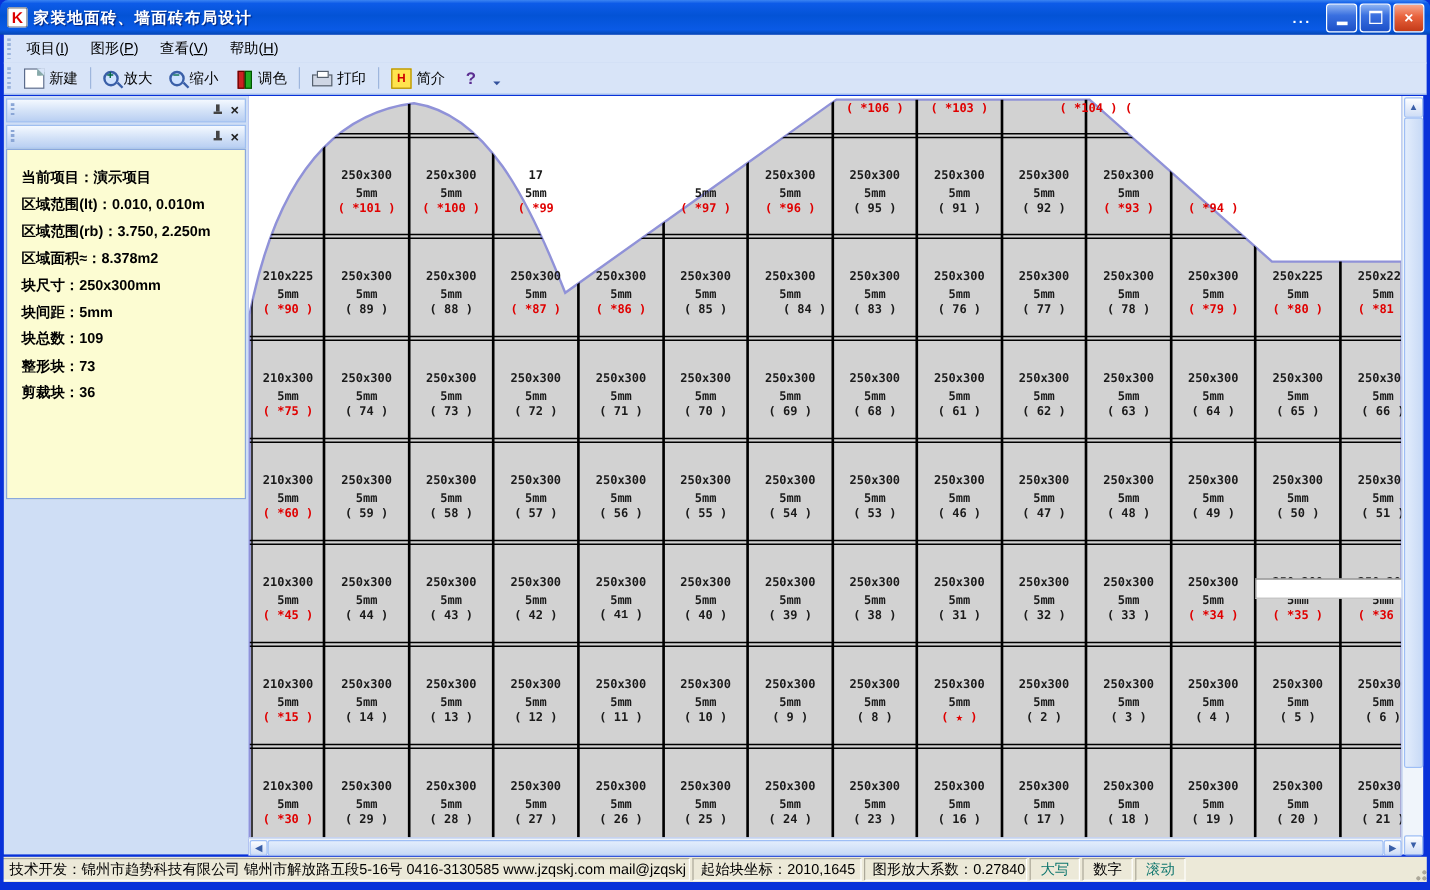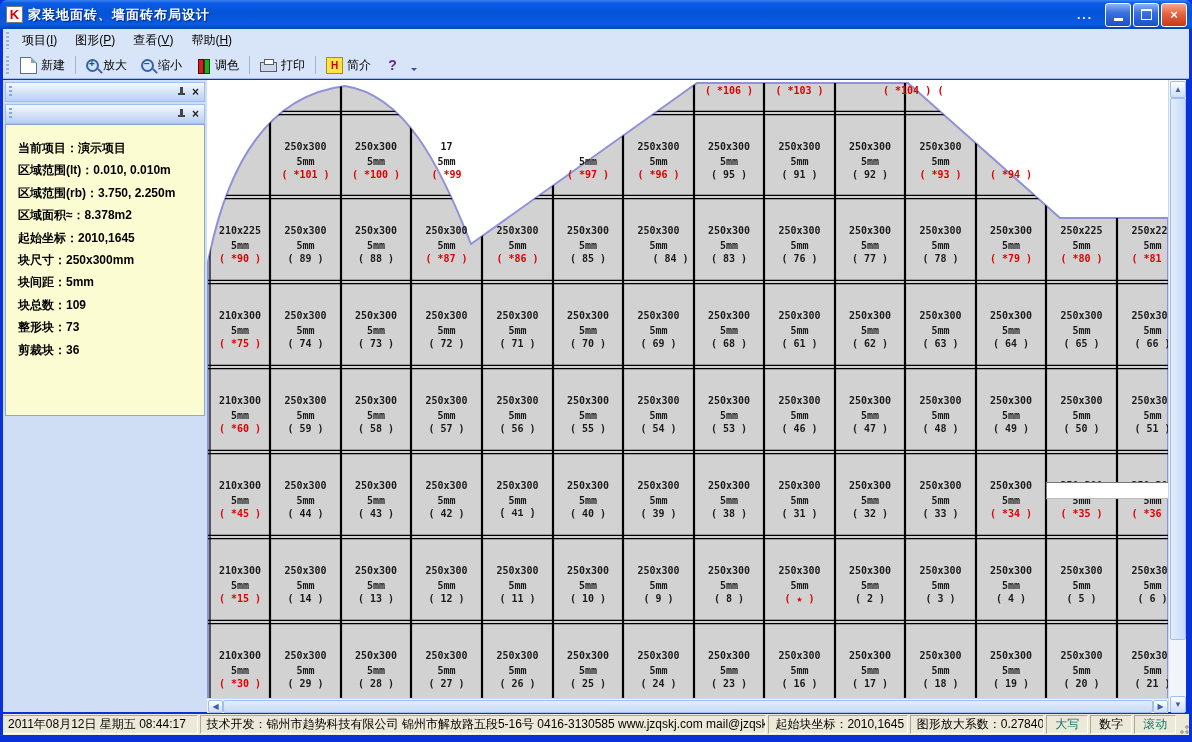--- a/index.html
+++ b/index.html
@@ -201,21 +201,20 @@
         <div class="pin-icon"></div>
         <div class="x-icon">×</div>
       </div>
     </div>
     <div class="panel-body info-body">
       <div class="info-body-inner" id="info-lines">
           <div class="info-line">当前项目：演示项目</div>
           <div class="info-line">区域范围(lt)：0.010, 0.010m</div>
           <div class="info-line">区域范围(rb)：3.750, 2.250m</div>
           <div class="info-line">区域面积≈：8.378m2</div>
-          <div class="info-line">起始坐标：2010,1645</div>
           <div class="info-line">块尺寸：250x300mm</div>
           <div class="info-line">块间距：5mm</div>
           <div class="info-line">块总数：109</div>
           <div class="info-line">整形块：73</div>
           <div class="info-line">剪裁块：36</div>
         </div>
     </div>
   </div>
 
   <div class="canvas">
@@ -746,21 +745,20 @@
     <div class="sthumb" style="left:1px;top:18px;width:14px;height:540px;"></div>
     <div class="sbtn" style="left:1px;top:616px;width:14px;height:15px;">▼</div>
   </div>
   <div class="hscroll">
     <div class="sbtn" style="left:1px;top:1px;width:13px;height:11px;">◀</div>
     <div class="sthumb hthumb" style="left:16px;top:1px;width:928px;height:11px;"></div>
     <div class="sbtn" style="left:946px;top:1px;width:13px;height:11px;">▶</div>
   </div>
 
   <div class="statusbar">
-    <div class="scell" style="width:185px;">2011年08月12日 星期五 08:44:17</div>
     <div class="scell" style="width:560px;">技术开发：锦州市趋势科技有限公司  锦州市解放路五段5-16号  0416-3130585  www.jzqskj.com  mail@jzqskj</div>
     <div class="scell" style="width:127px;">起始块坐标：2010,1645</div>
     <div class="scell" style="width:122px;">图形放大系数：0.278400</div>
     <div id="status-toggles" style="display:flex;">
         <div class="scell disabled" style="width: 28px; text-align: center;">大写</div>
         <div class="scell" style="width: 28px; text-align: center;">数字</div>
         <div class="scell disabled" style="width: 28px; text-align: center;">滚动</div>
       </div>
     <div class="sgrow"></div>
     <div class="resize-grip"></div>

